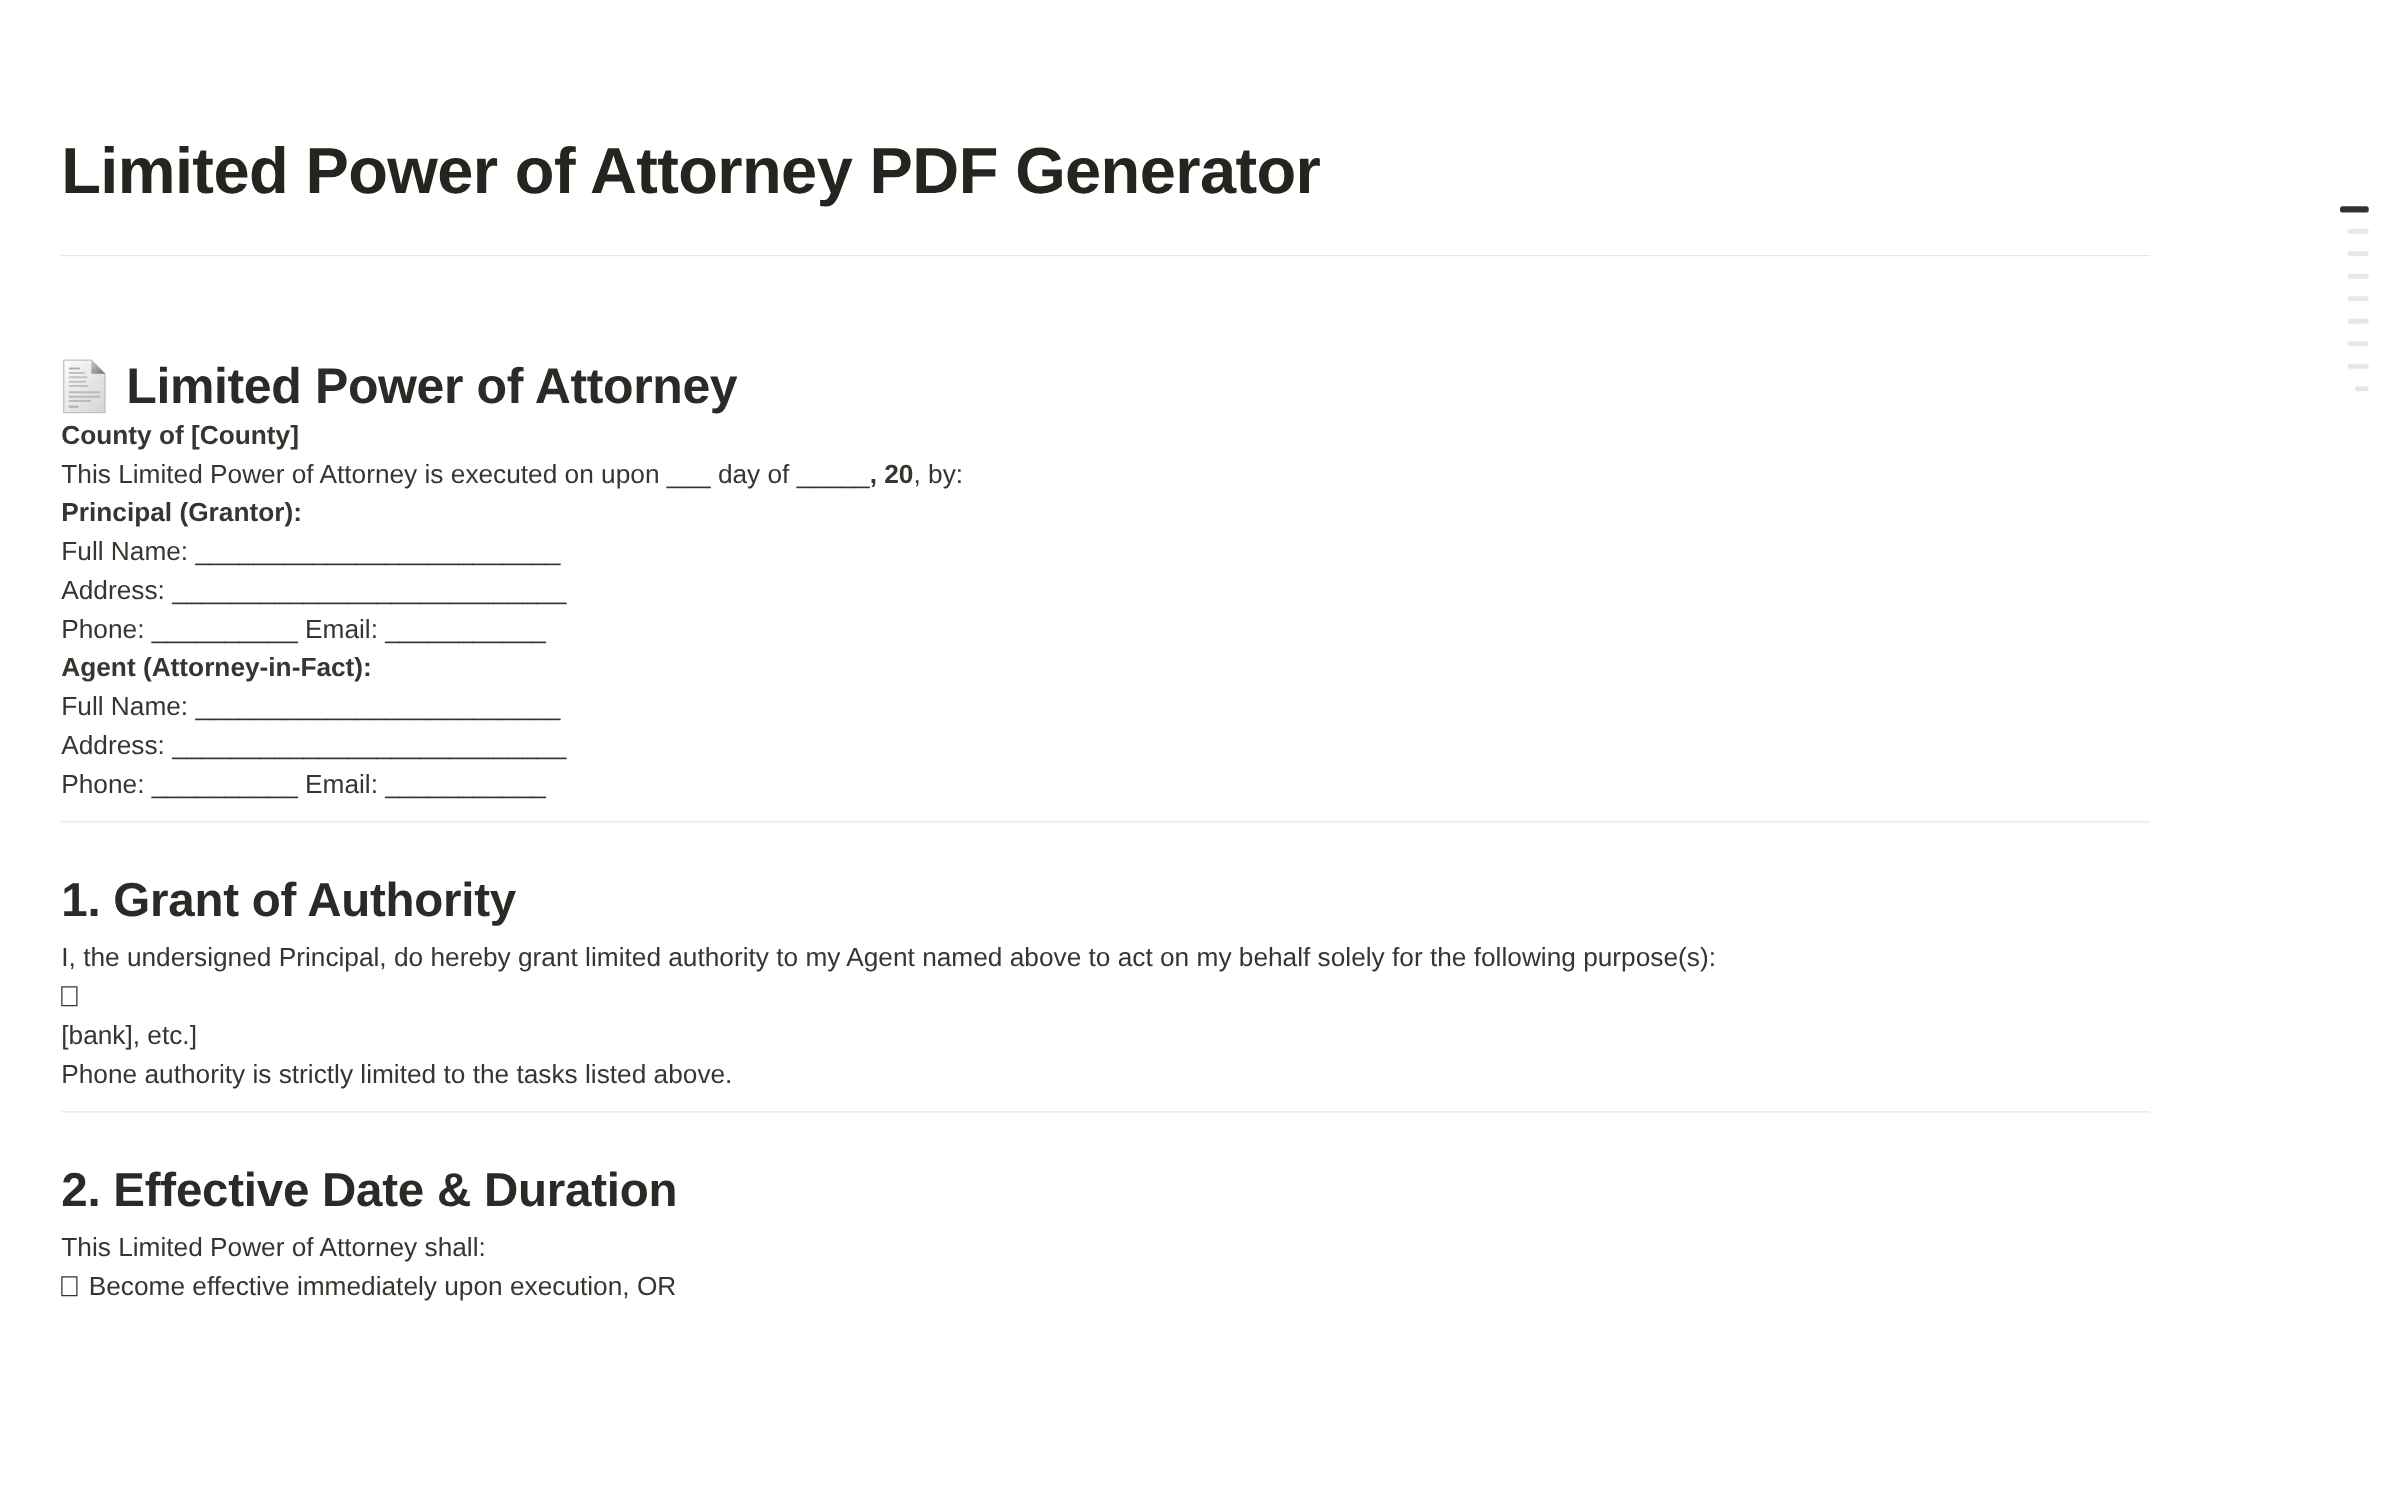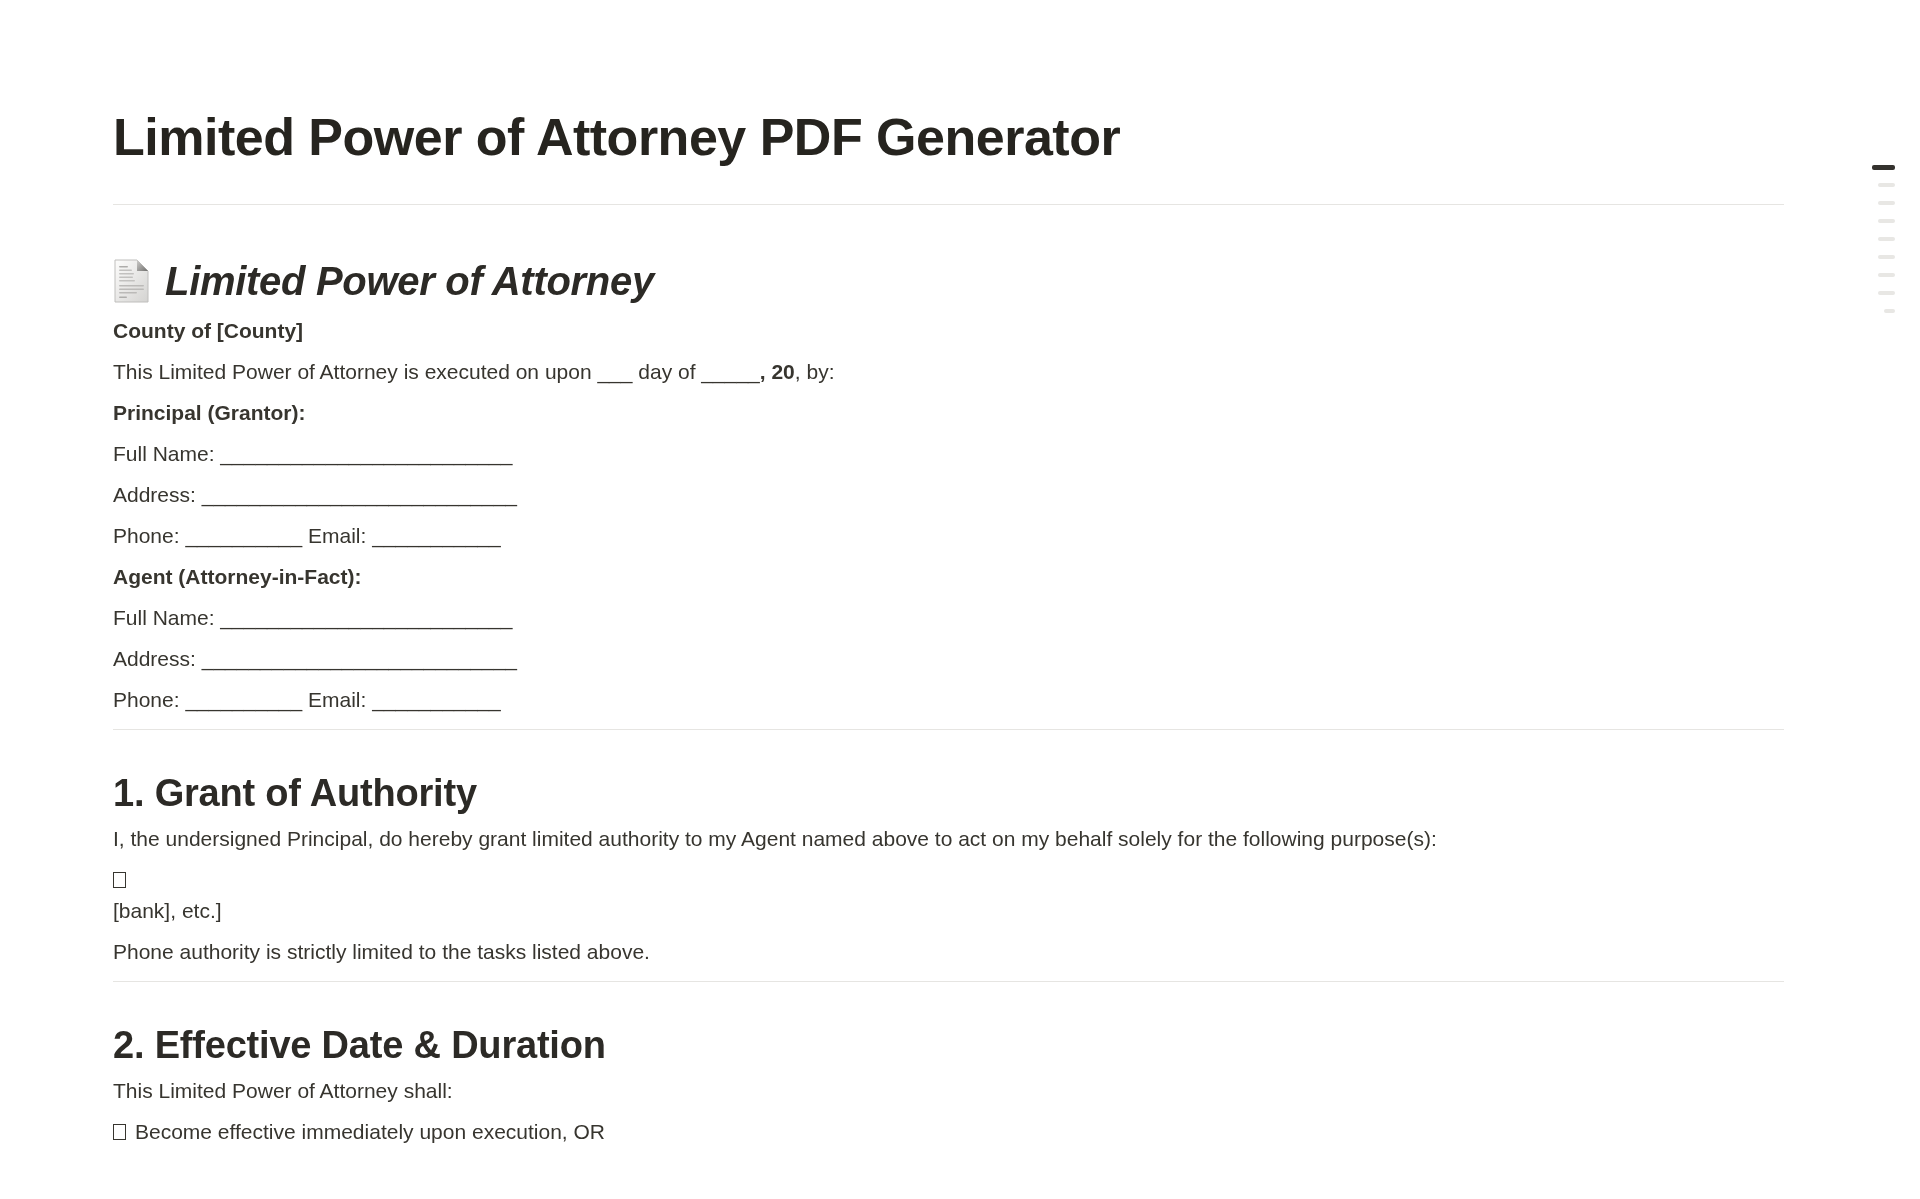--- a/index.html
+++ b/index.html
@@ -5,21 +5,21 @@
   * { margin: 0; padding: 0; box-sizing: border-box; }
   html, body { width: 1920px; height: 1199px; }
   body {
     background: #ffffff;
     font-family: "Liberation Sans", "DejaVu Sans", sans-serif;
     color: #37352f;
     overflow: hidden;
     position: relative;
   }
   .content {
-    padding-left: 113px;
+    padding-left: 49px;
     padding-top: 106px;
     width: 1794px;
   }
   .doc { width: 1671px; }
 
   .page-title {
     font-size: 52px;
     line-height: 62px;
     font-weight: 700;
     letter-spacing: -0.5px;
@@ -29,37 +29,35 @@
   .divider {
     height: 1px;
     background: #e6e5e2;
     border: none;
     width: 1671px;
   }
   .divider.d1 { margin-top: 36px; }
   .divider.mid { margin-top: 14px; }
 
   .doc-heading {
-    margin-top: 52px;
+    margin-top: 80px;
     display: flex;
     align-items: center;
     gap: 15px;
     font-size: 40px;
     line-height: 48px;
     font-weight: 700;
     color: #2c2a26;
     letter-spacing: -0.3px;
-    font-style: italic;
   }
   .doc-heading .emoji { flex: 0 0 auto; display: inline-flex; }
 
   .body-line {
     font-size: 21px;
     line-height: 31px;
-    margin-top: 10px;
     font-weight: 400;
     color: #37352f;
   }
   .body-line.first-after-heading { margin-top: 17px; }
   .body-line.b { font-weight: 700; }
   .body-line .bold-run { font-weight: 700; }
 
   .section-heading {
     margin-top: 44px;
     font-size: 38px;

